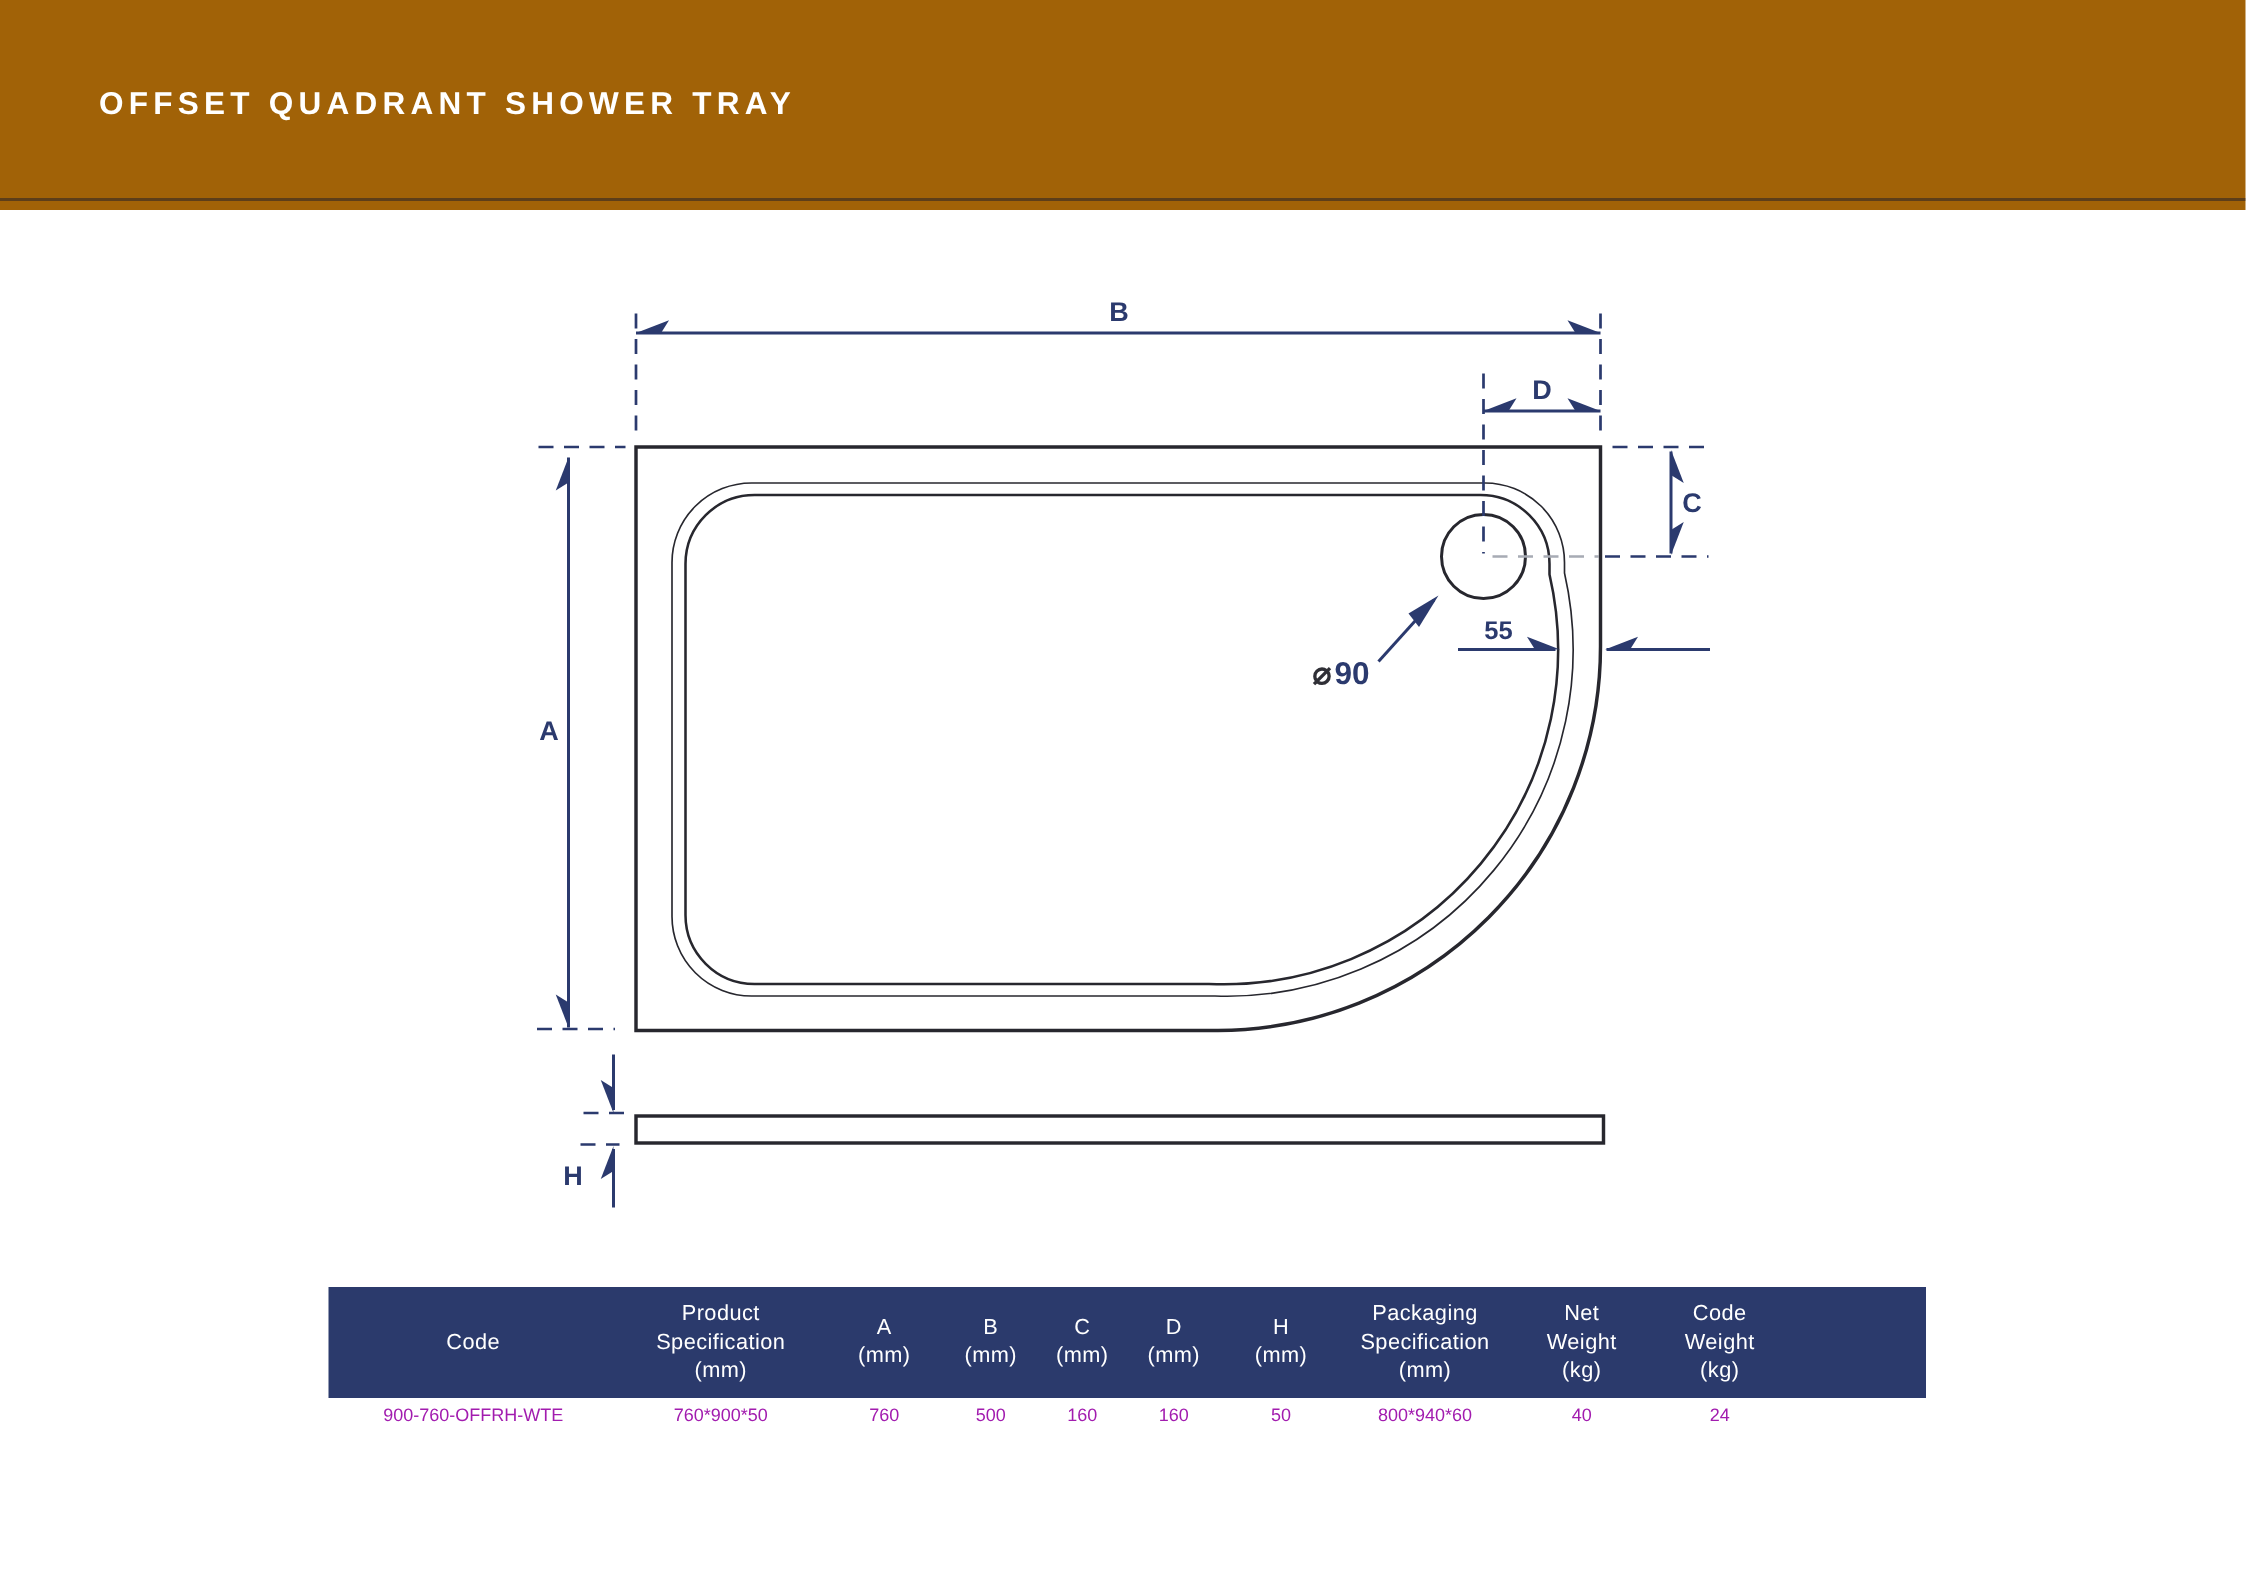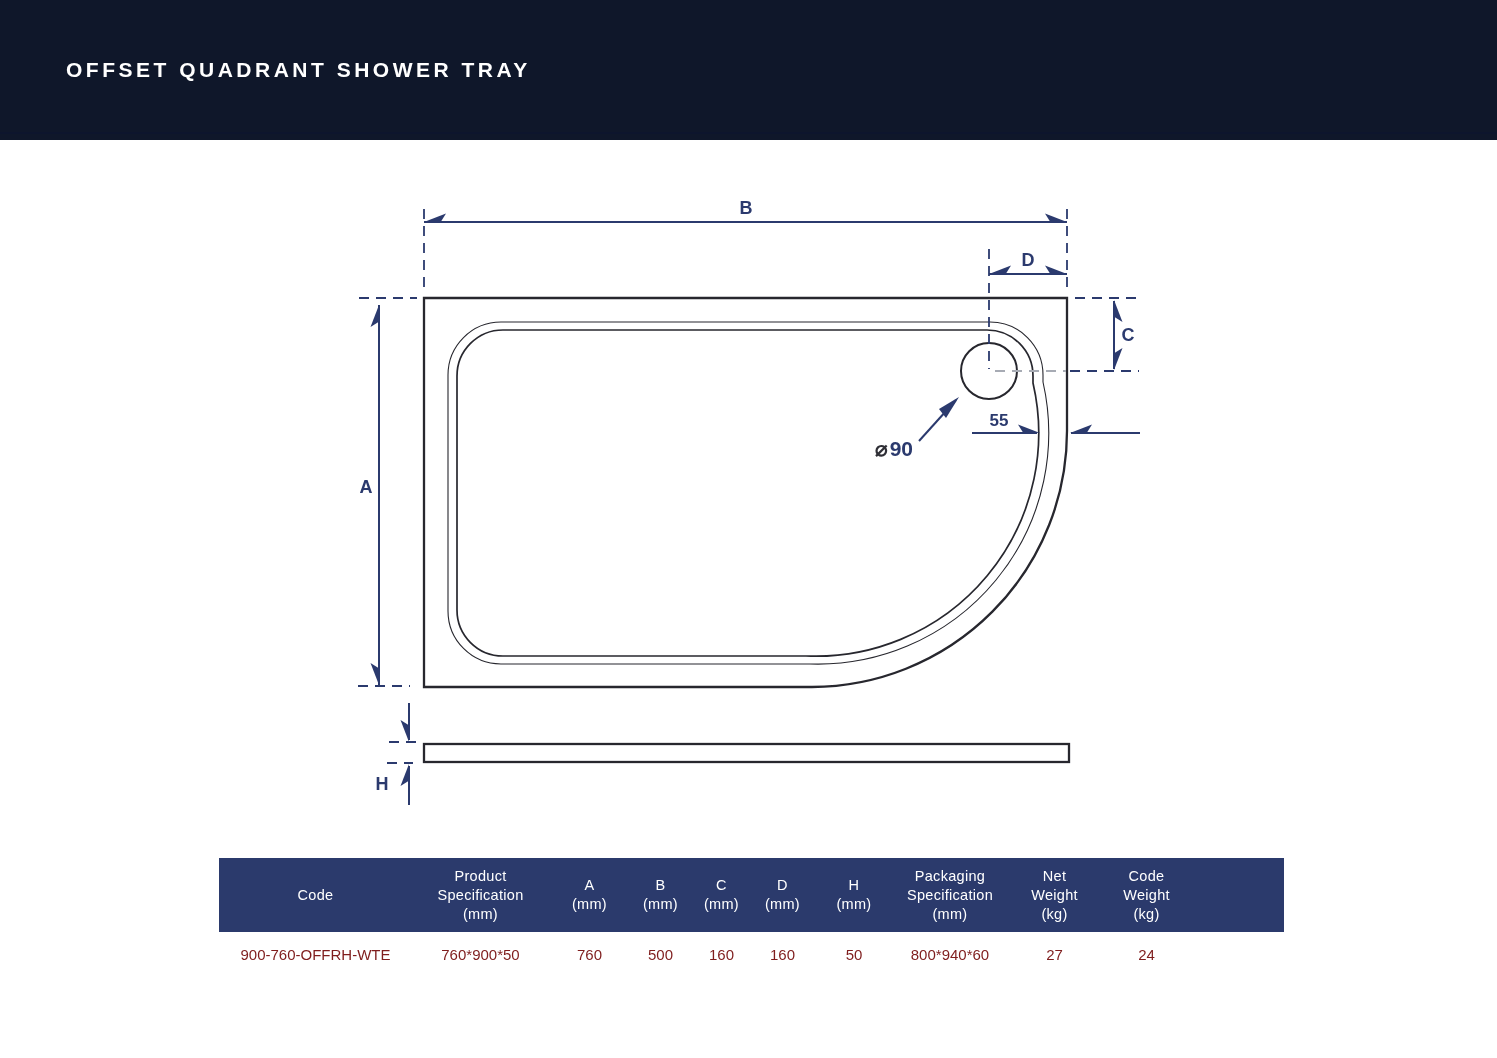--- a/index.html
+++ b/index.html
@@ -3,21 +3,21 @@
 <meta charset="utf-8">
 <style>
   html,body{margin:0;padding:0;}
   body{
     width:1497px;height:1058px;position:relative;overflow:hidden;
     background:#ffffff;font-family:"Liberation Sans",sans-serif;
   }
   
   .topbar{
     position:absolute;left:0;top:0;width:1497px;height:140px;
-    background:#0f172a;
+    background:#a16207;
   }
   .topbar::after{
     content:"";position:absolute;left:0;right:0;bottom:6px;height:2px;
     background:rgba(12,20,48,.45);
   }
   .topbar h1{
     margin:0;position:absolute;left:66px;top:50%;transform:translateY(-50%);
     color:#ffffff;font-size:21px;font-weight:bold;letter-spacing:3.5px;
     white-space:nowrap;
   }
@@ -43,22 +43,22 @@
   .spec-head{
     display:flex;height:74px;background:#2b3a6c;color:#ffffff;
     align-items:center;
   }
   .th{
     display:flex;flex-direction:column;justify-content:center;
     text-align:center;font-size:14.5px;line-height:19px;letter-spacing:.3px;
     font-weight:normal;
   }
   .spec-row{
-    display:flex;height:36px;margin-top:4px;align-items:center;
-    color:#7f1d1d;font-size:15px;
+    display:flex;height:36px;margin-top:4px;align-items:flex-start;
+    color:#a21caf;font-size:12px;
   }
   .td{text-align:center;}
   .c1{width:193px}.c2{width:137px}.c3{width:81px}.c4{width:61px}.c5{width:61px}
   .c6{width:61px}.c7{width:82px}.c8{width:110px}.c9{width:99px}.c10{width:85px}
 </style>
 </head>
 <body>
 
 <header class="topbar">
   <h1>OFFSET QUADRANT SHOWER TRAY</h1>
@@ -189,16 +189,16 @@
 
   <div class="spec-row">
     <div class="td c1">900-760-OFFRH-WTE</div>
     <div class="td c2">760*900*50</div>
     <div class="td c3">760</div>
     <div class="td c4">500</div>
     <div class="td c5">160</div>
     <div class="td c6">160</div>
     <div class="td c7">50</div>
     <div class="td c8">800*940*60</div>
-    <div class="td c9">27</div>
+    <div class="td c9">40</div>
     <div class="td c10">24</div>
   </div>
 </section>
 
 </body></html>

